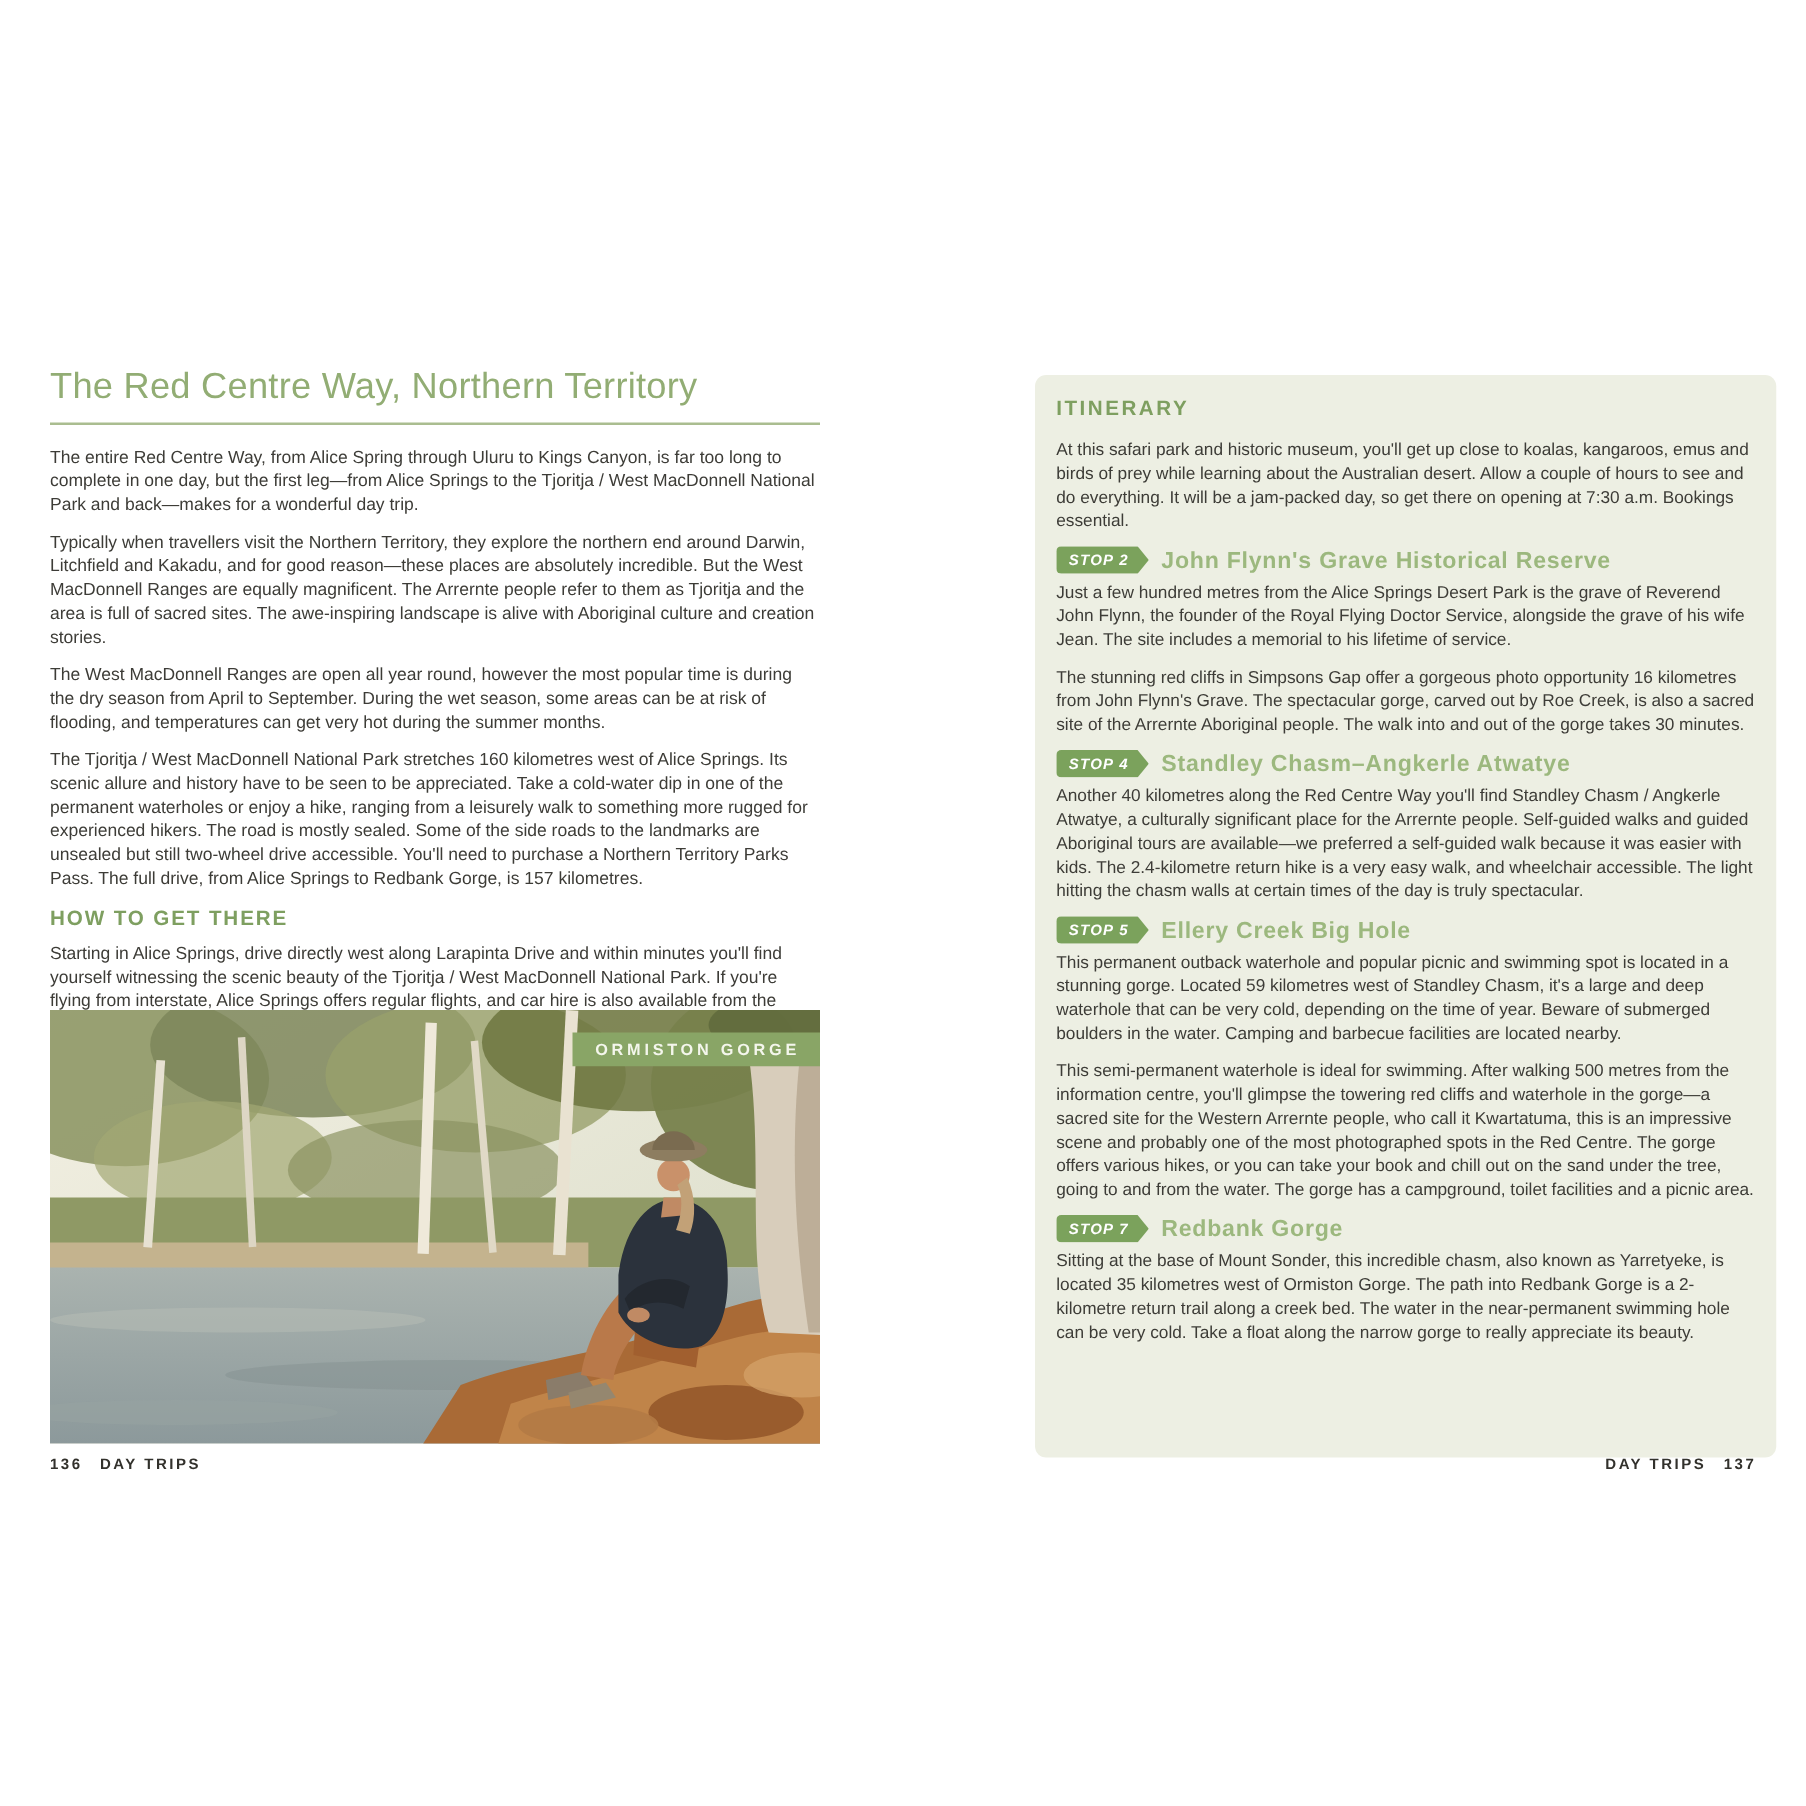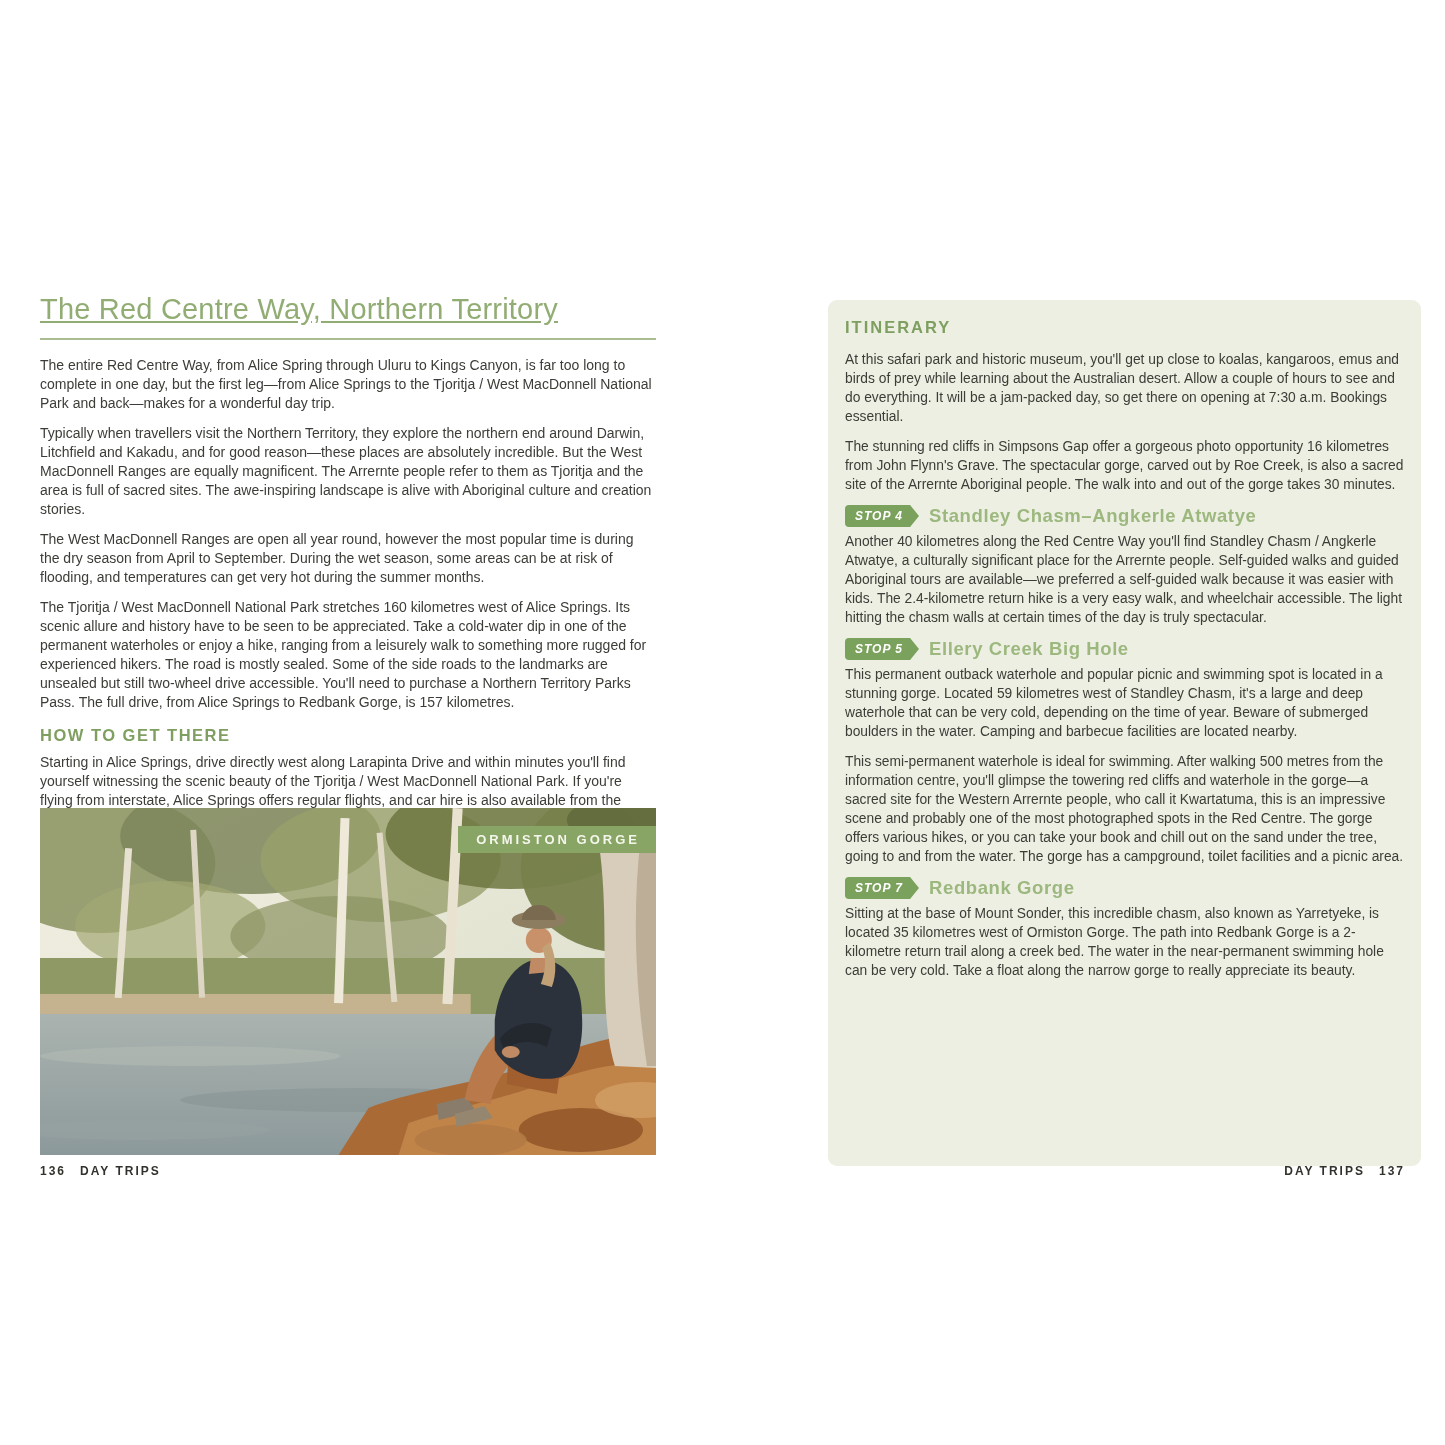--- a/index.html
+++ b/index.html
@@ -21,21 +21,21 @@
     overflow:hidden;
   }
   .spread{position:absolute;inset:0;}
 
   
   .left-page{
     position:absolute; left:40px; top:294px; width:616px;
   }
   .page-title{
     font-size:29px; font-weight:500; color:var(--title-green);
-    letter-spacing:0.2px; line-height:1.1;text-decoration:underline;
+    letter-spacing:0.2px; line-height:1.1;
   }
   .title-rule{
     border:none; border-top:2px solid #aabd90;
     margin:12px 0 16px 0;
   }
   .body-para{
     font-size:14px; line-height:19px; margin-bottom:11px;
     color:var(--body-text);
   }
   .sub-heading{
@@ -174,20 +174,25 @@
     <figcaption class="photo-label">ORMISTON GORGE</figcaption>
   </figure>
 
   <div class="right-panel">
     <h2 class="itinerary-heading">ITINERARY</h2>
     <div id="stops">
         <div class="stop">
           <p class="stop-text">At this safari park and historic museum, you'll get up close to koalas, kangaroos, emus and birds of prey while learning about the Australian desert. Allow a couple of hours to see and do everything. It will be a jam-packed day, so get there on opening at 7:30 a.m. Bookings essential.</p>
         </div>
         <div class="stop">
+          <div class="stop-header">
+            <span class="stop-badge">STOP 2</span>
+            <span class="stop-title">John Flynn's Grave Historical Reserve</span>
+          </div>
+          <p class="stop-text">Just a few hundred metres from the Alice Springs Desert Park is the grave of Reverend John Flynn, the founder of the Royal Flying Doctor Service, alongside the grave of his wife Jean. The site includes a memorial to his lifetime of service.</p>
         </div>
         <div class="stop">
           <p class="stop-text">The stunning red cliffs in Simpsons Gap offer a gorgeous photo opportunity 16 kilometres from John Flynn's Grave. The spectacular gorge, carved out by Roe Creek, is also a sacred site of the Arrernte Aboriginal people. The walk into and out of the gorge takes 30 minutes.</p>
         </div>
         <div class="stop">
           <div class="stop-header">
             <span class="stop-badge">STOP 4</span>
             <span class="stop-title">Standley Chasm–Angkerle Atwatye</span>
           </div>
           <p class="stop-text">Another 40 kilometres along the Red Centre Way you'll find Standley Chasm / Angkerle Atwatye, a culturally significant place for the Arrernte people. Self-guided walks and guided Aboriginal tours are available—we preferred a self-guided walk because it was easier with kids. The 2.4-kilometre return hike is a very easy walk, and wheelchair accessible. The light hitting the chasm walls at certain times of the day is truly spectacular.</p>

